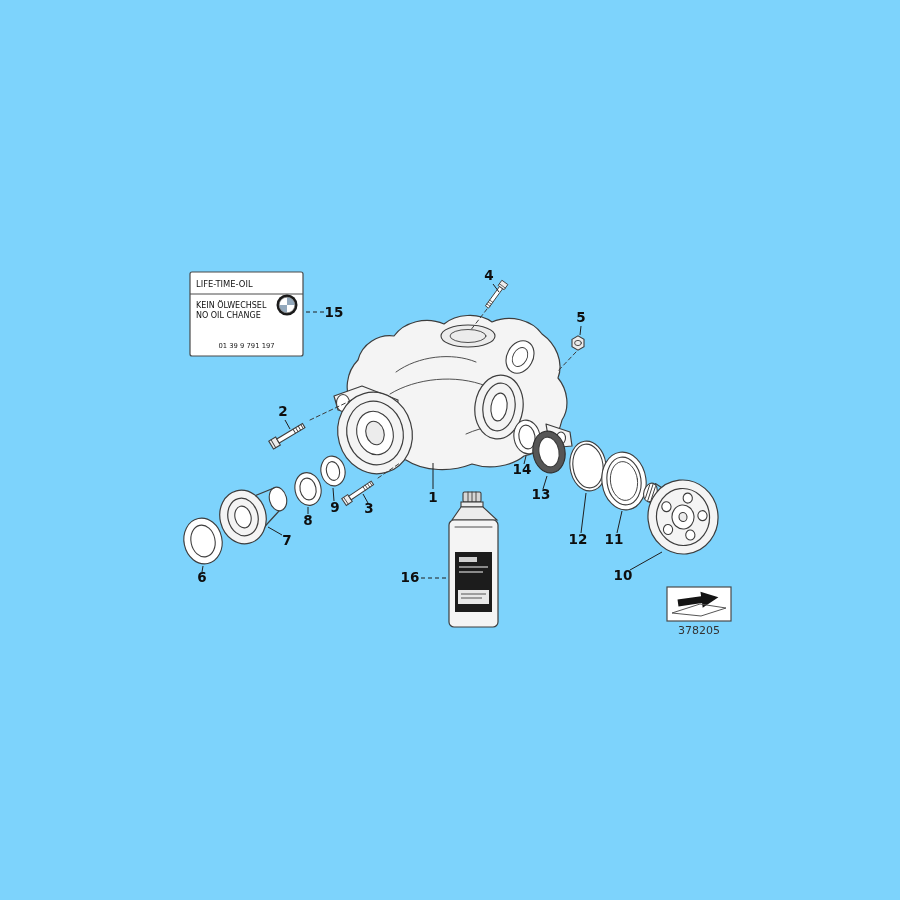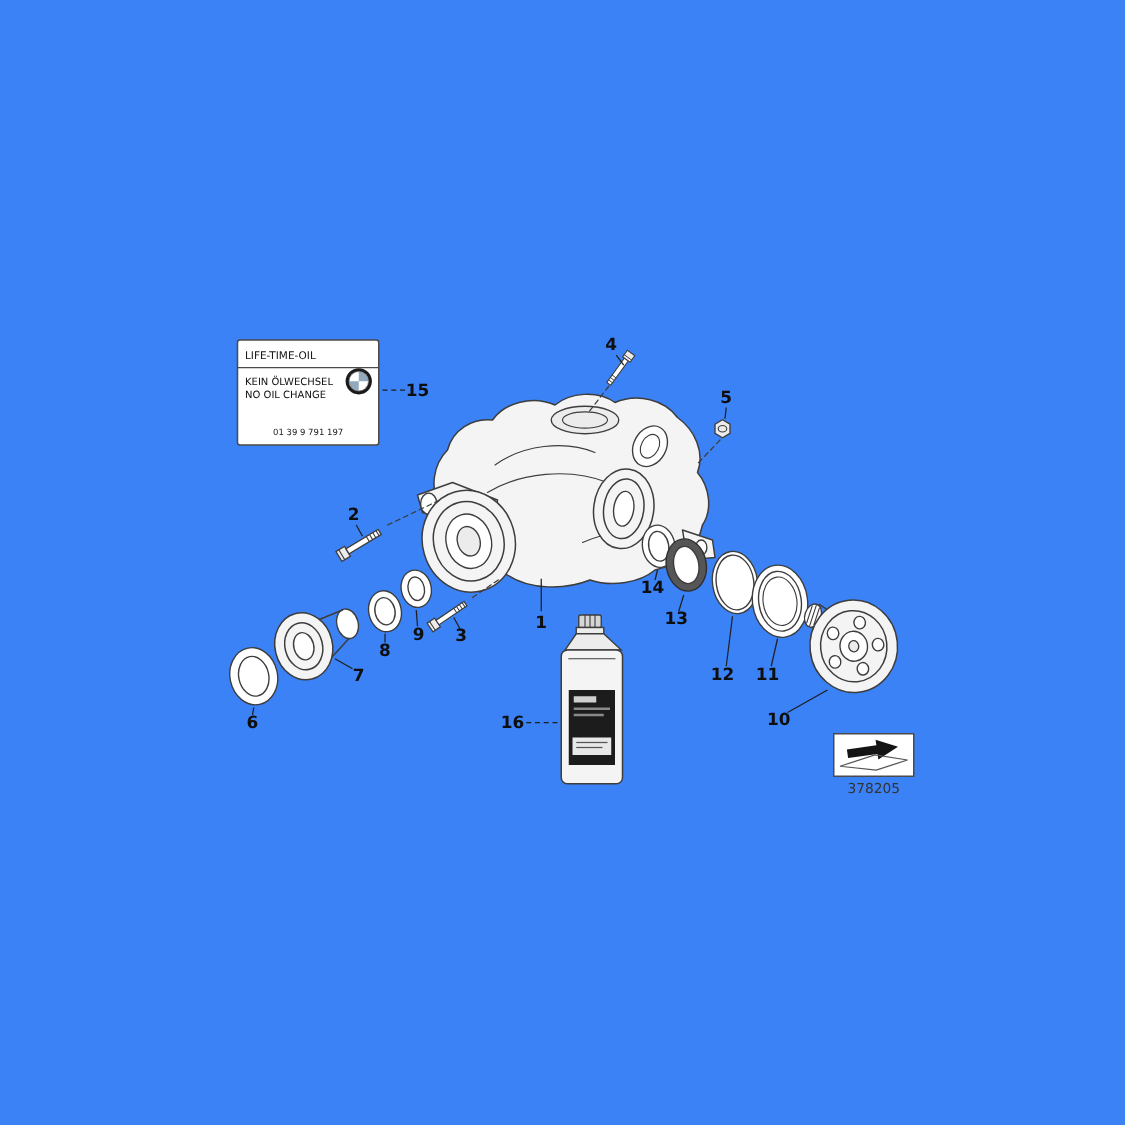--- a/index.html
+++ b/index.html
@@ -1,17 +1,17 @@
 <!DOCTYPE html>
 <html><head>
 <meta charset="utf-8">
 <style>
   html,body{margin:0;padding:0;background:#ffffff;}
   body{width:900px;height:900px;overflow:hidden;font-family:"DejaVu Sans",sans-serif;}
-  #stage{position:relative;width:900px;height:900px;background:#3b82f6;}
+  #stage{position:relative;width:900px;height:900px;background:#7dd3fc;}
   svg{display:block;}
   .ln{fill:none;stroke:#3d3d3d;stroke-width:1.2;stroke-linecap:round;stroke-linejoin:round;}
   .thin{stroke-width:0.9;}
   .fillA{fill:#f4f4f4;stroke:#3d3d3d;stroke-width:1.2;stroke-linejoin:round;}
   .fillB{fill:#ffffff;stroke:#3d3d3d;stroke-width:1.1;}
   .fillC{fill:#ececec;stroke:#3d3d3d;stroke-width:1.1;}
   .dash{stroke-dasharray:4 3;stroke-width:1;}
   .leader{stroke:#1f1f1f;stroke-width:1;fill:none;}
   .callout{font-family:"DejaVu Sans",sans-serif;font-size:13.5px;font-weight:700;fill:#0e0e0e;text-anchor:middle;}
   .stitle{font-size:8.4px;fill:#111;}

